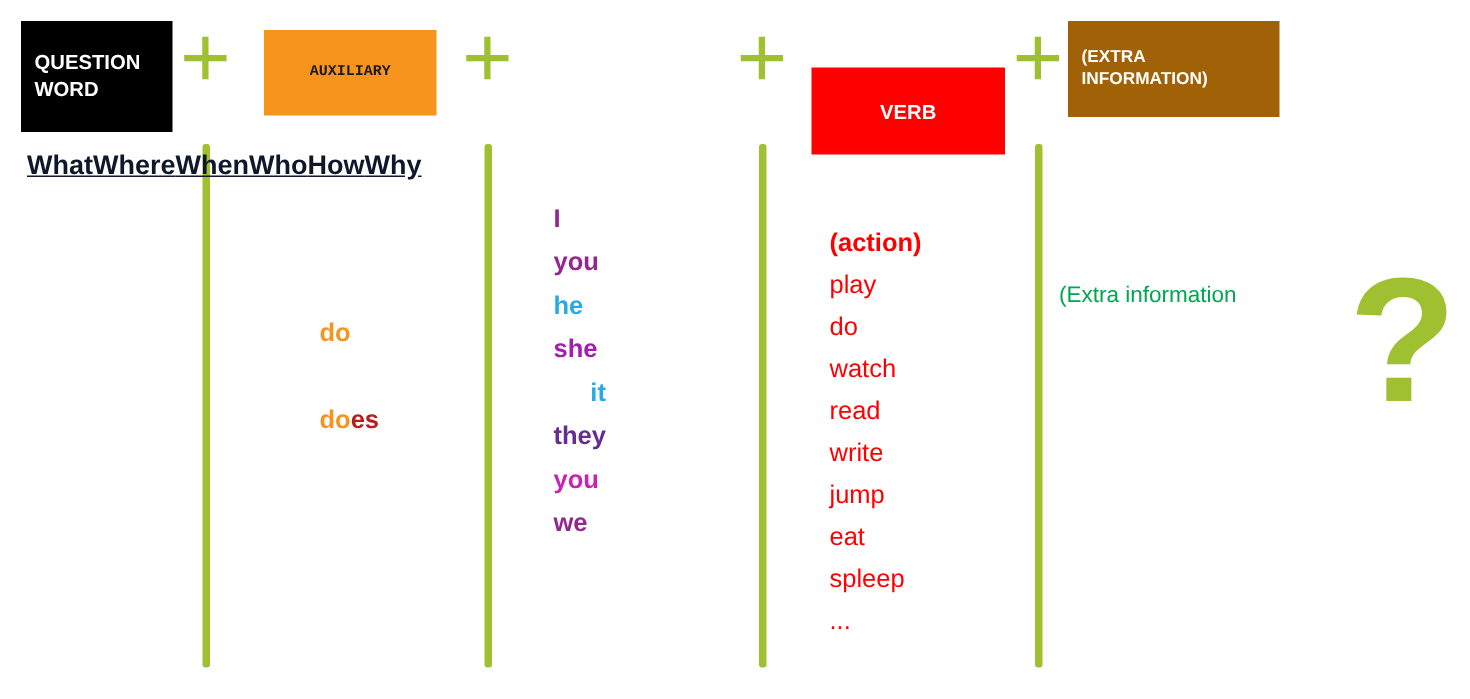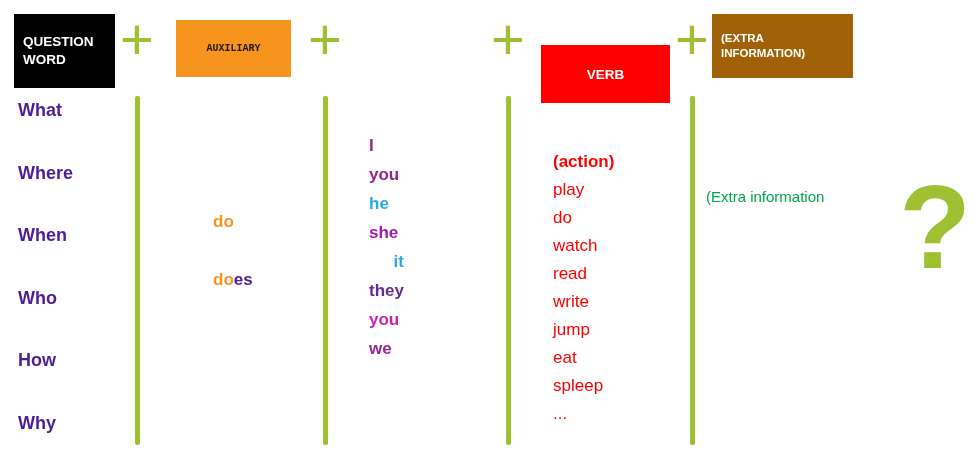--- a/index.html
+++ b/index.html
@@ -46,22 +46,22 @@
     height:349px;
     background:#9FC131;
     border-radius:2px;
   }
   .v0 { left:135px; } .v1 { left:323px; } .v2 { left:506px; } .v3 { left:690px; }
 
   
   .qwords {
     position:absolute;
     left:18px; top:100px; height:334px;
-    display:flex; flex-direction:column; justify-content:space-between;
-    font-size:18px; font-weight:bold; color:#4c1d95;
+    display:flex; flex-direction:row; justify-content:space-between;
+    font-size:18px; font-weight:bold; color:#0f172a;text-decoration:underline;
   }
 
   
   .aux { position:absolute; font-size:17px; font-weight:bold; }
   .aux-do   { left:213px; top:212px; }
   .aux-does { left:213px; top:270px; }
 
   
   .subjects {
     position:absolute;
@@ -124,21 +124,21 @@
     <div>What</div>
     <div>Where</div>
     <div>When</div>
     <div>Who</div>
     <div>How</div>
     <div>Why</div>
   </div>
 
   <div class="aux aux-do" style="color: rgb(247, 148, 30);">do</div>
   <div class="aux aux-does">
-    <span style="color: rgb(247, 148, 30);">do</span><span style="color: #4c1d95;">es</span>
+    <span style="color: rgb(247, 148, 30);">do</span><span style="color: #b91c1c;">es</span>
   </div>
 
   <div class="subjects">
     <div style="color: rgb(147, 39, 143);">I</div>
     <div style="color: rgb(147, 39, 143);">you</div>
     <div style="color: rgb(41, 171, 226);">he</div>
     <div style="color: #a21caf;">she</div>
     <div style="color: rgb(41, 171, 226); text-align: right;">it</div>
     <div style="color: rgb(102, 45, 145);">they</div>
     <div style="color: rgb(199, 36, 177);">you</div>

